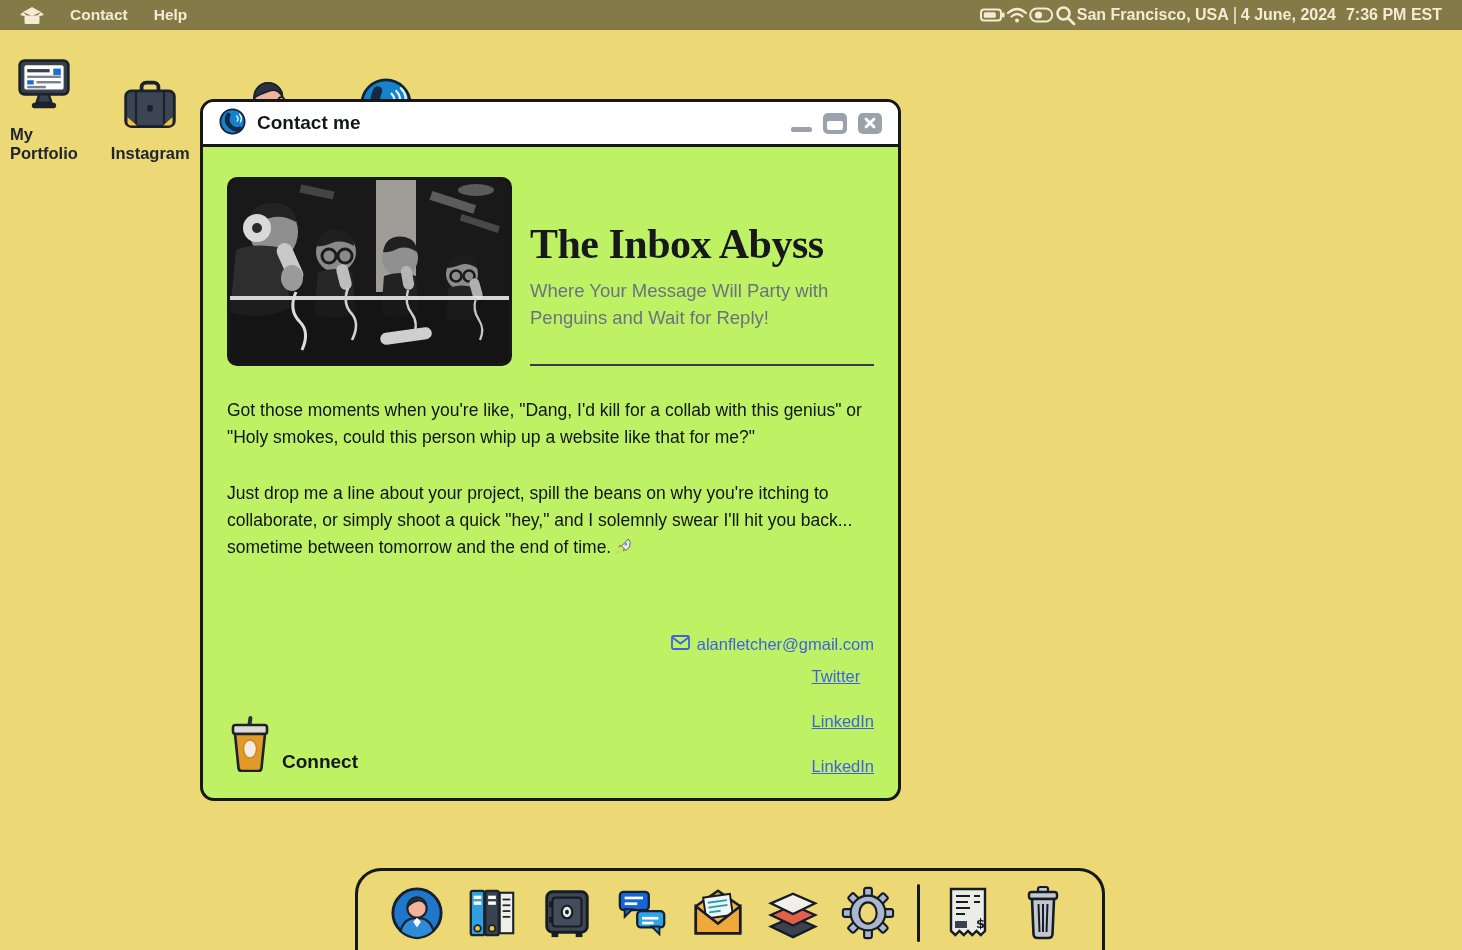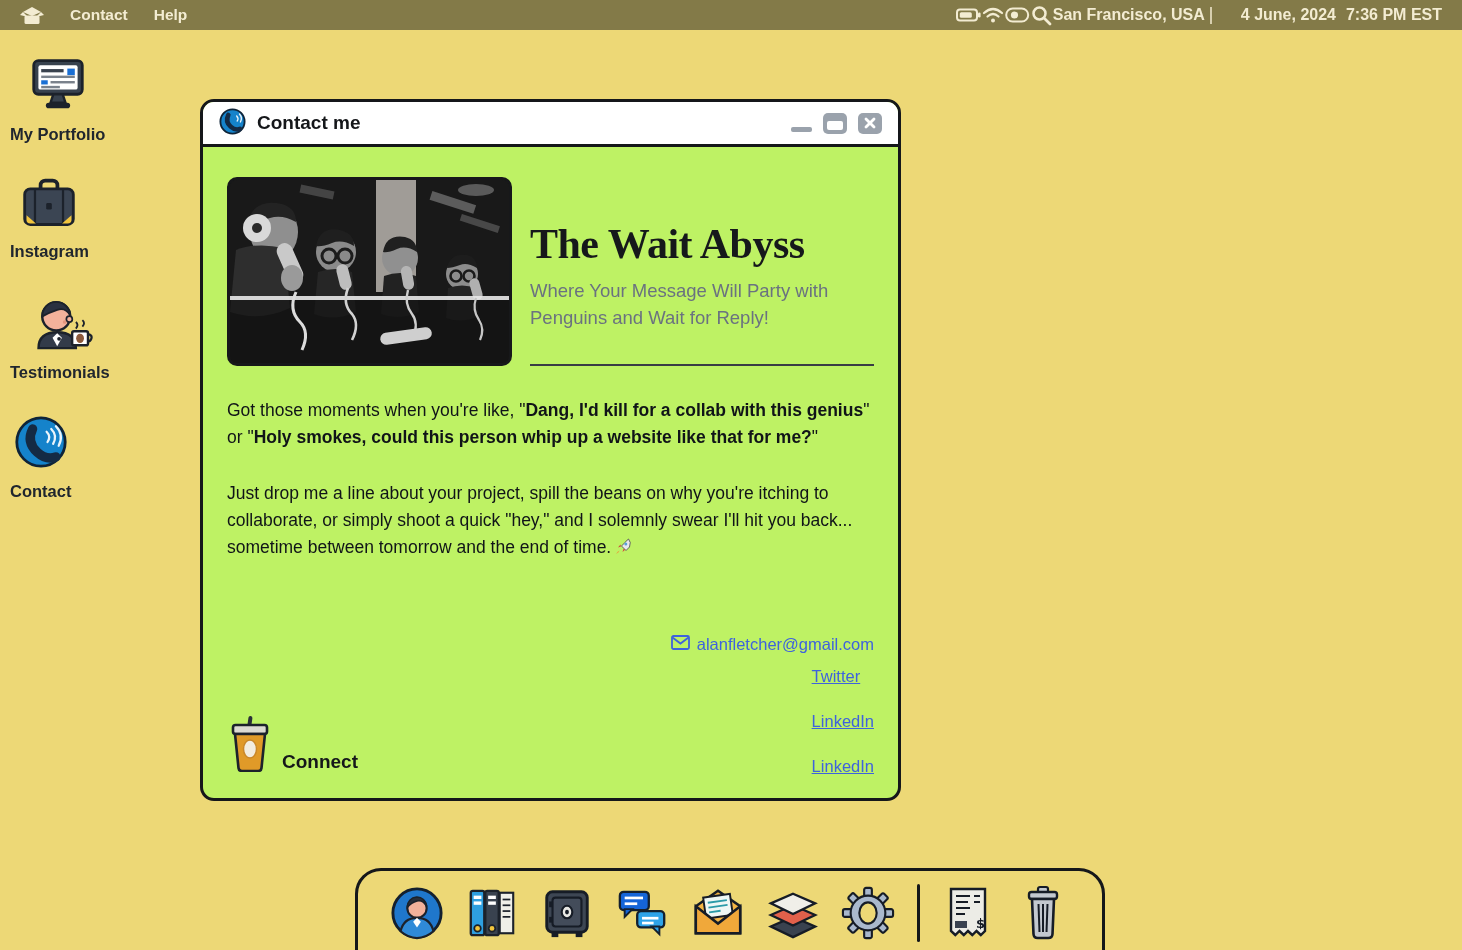--- a/index.html
+++ b/index.html
@@ -17,26 +17,26 @@
     background:#837a48; display:flex; align-items:center;
     padding:0 20px; color:#f3ecd2;
   }
   .menubar .logo { width:24px; height:22px; display:flex; align-items:center; cursor:pointer; }
   .menu-item { font-size:15.5px; font-weight:700; margin-left:26px; cursor:pointer; }
   .menu-item:first-of-type { margin-left:22px; }
   .menubar-right { margin-left:auto; display:flex; align-items:center; gap:1px; }
   .tray-icon { display:flex; align-items:center; }
   .status-text { font-size:16px; font-weight:600; }
   .status-divider { width:2px; height:17px; background:#f3ecd2; opacity:.75; margin:0 4px; }
-  .datetime { display:flex; gap:10px;margin-left:24px; }
+  .datetime { display:flex; gap:10px; }
 
   
   .desktop-icons {
     position:absolute; left:10px; top:56px; width:132px;
-    display:flex; flex-direction:column; gap:33px; align-items:flex-start;
+    display:flex; flex-direction:row; gap:33px; align-items:flex-end;
   }
   .desk-item { display:flex; flex-direction:column; align-items:center; cursor:pointer; }
   .desk-item .label { margin-top:9px; font-size:16.5px; font-weight:700; color:#20262e; }
 
   
   .window {
     position:absolute; left:200px; top:99px; width:701px; height:702px;
     background:#bef264; border:3px solid #15171a; border-radius:14px;
     display:flex; flex-direction:column;
   }
@@ -64,21 +64,21 @@
     border-bottom:2px solid #383d44; padding-top:46px;
   }
   .hero-title {
     font-family:"Liberation Serif","DejaVu Serif",serif;
     font-size:42px; font-weight:600; color:#16181b; letter-spacing:-0.5px; line-height:1;
   }
   .hero-subtitle { margin-top:12px; font-size:18.5px; line-height:1.48; color:#6a7280; }
 
   .paragraphs { margin-top:31px; font-size:17.5px; line-height:1.56; color:#101418; }
   .paragraphs p + p { margin-top:28px; }
-  .paragraphs b { font-weight:700;margin-top:12px; }
+  .paragraphs b { font-weight:400;margin-top:12px; }
   .rocket { display:inline-block; vertical-align:-2px; margin-left:4px; }
 
   .win-footer {
     position:absolute; left:24px; right:24px; bottom:22px;
     display:flex; justify-content:space-between; align-items:flex-end;
   }
   .connect { display:flex; align-items:flex-end; gap:9px; cursor:pointer; }
   .connect-label { font-size:19px; font-weight:700; color:#15171a; margin-bottom:3px; }
   .contact-links { display:flex; flex-direction:column; align-items:flex-end; gap:13px; }
   .email-row { display:flex; align-items:center; gap:7px; color:#3e63dd; font-size:16.5px; cursor:pointer;text-align:right; }
@@ -281,21 +281,21 @@
           <rect x="0" y="120" width="279" height="63" fill="#111" opacity="0.55"></rect>
 
           <path d="M66 112 q-8 18 4 30 q10 10 2 28" fill="none" stroke="#dcdcdc" stroke-width="3"></path>
           <path d="M118 108 q-6 16 4 26 q8 10 0 26" fill="none" stroke="#d2d2d2" stroke-width="2.6"></path>
           <path d="M178 110 q-4 14 4 24 q7 9 1 24" fill="none" stroke="#cdcdcd" stroke-width="2.4"></path>
           <path d="M246 118 q-4 12 3 22 q6 9 1 20" fill="none" stroke="#c6c6c6" stroke-width="2.2"></path>
           <rect x="150" y="150" width="52" height="12" rx="6" fill="#cfcfcf" transform="rotate(-8 176 156)"></rect>
         </svg>
       </div>
       <div class="hero-right">
-        <div class="hero-title">The Wait Abyss</div>
+        <div class="hero-title">The Inbox Abyss</div>
         <div class="hero-subtitle">Where Your Message Will Party with Penguins and Wait for Reply!</div>
       </div>
     </div>
 
     <div class="paragraphs">
       <p><span>Got those moments when you're like, "</span><b>Dang, I'd kill for a collab with this genius</b><span>" or "</span><b>Holy smokes, could this person whip up a website like that for me?</b><span>"</span></p>
       <p><span>Just drop me a line about your project, spill the beans on why you're itching to collaborate, or simply shoot a quick "hey," and I solemnly swear I'll hit you back... sometime between tomorrow and the end of time.</span><span class="rocket" title="🚀"><svg width="17" height="17" viewBox="0 0 17 17">
               <path d="M13.5 1 q3 3 1 8 l-3.5 3.5 l-4.5-4.5 L10 4.5 q2.5-3 3.5-3.5 Z" fill="#e8e8ee" stroke="#444" stroke-width="0.8"></path>
               <circle cx="10.8" cy="6" r="1.5" fill="#5aa0d8"></circle>
               <path d="M6 8.5 L3 9.5 L5.5 6.5 Z" fill="#d0483a"></path>

